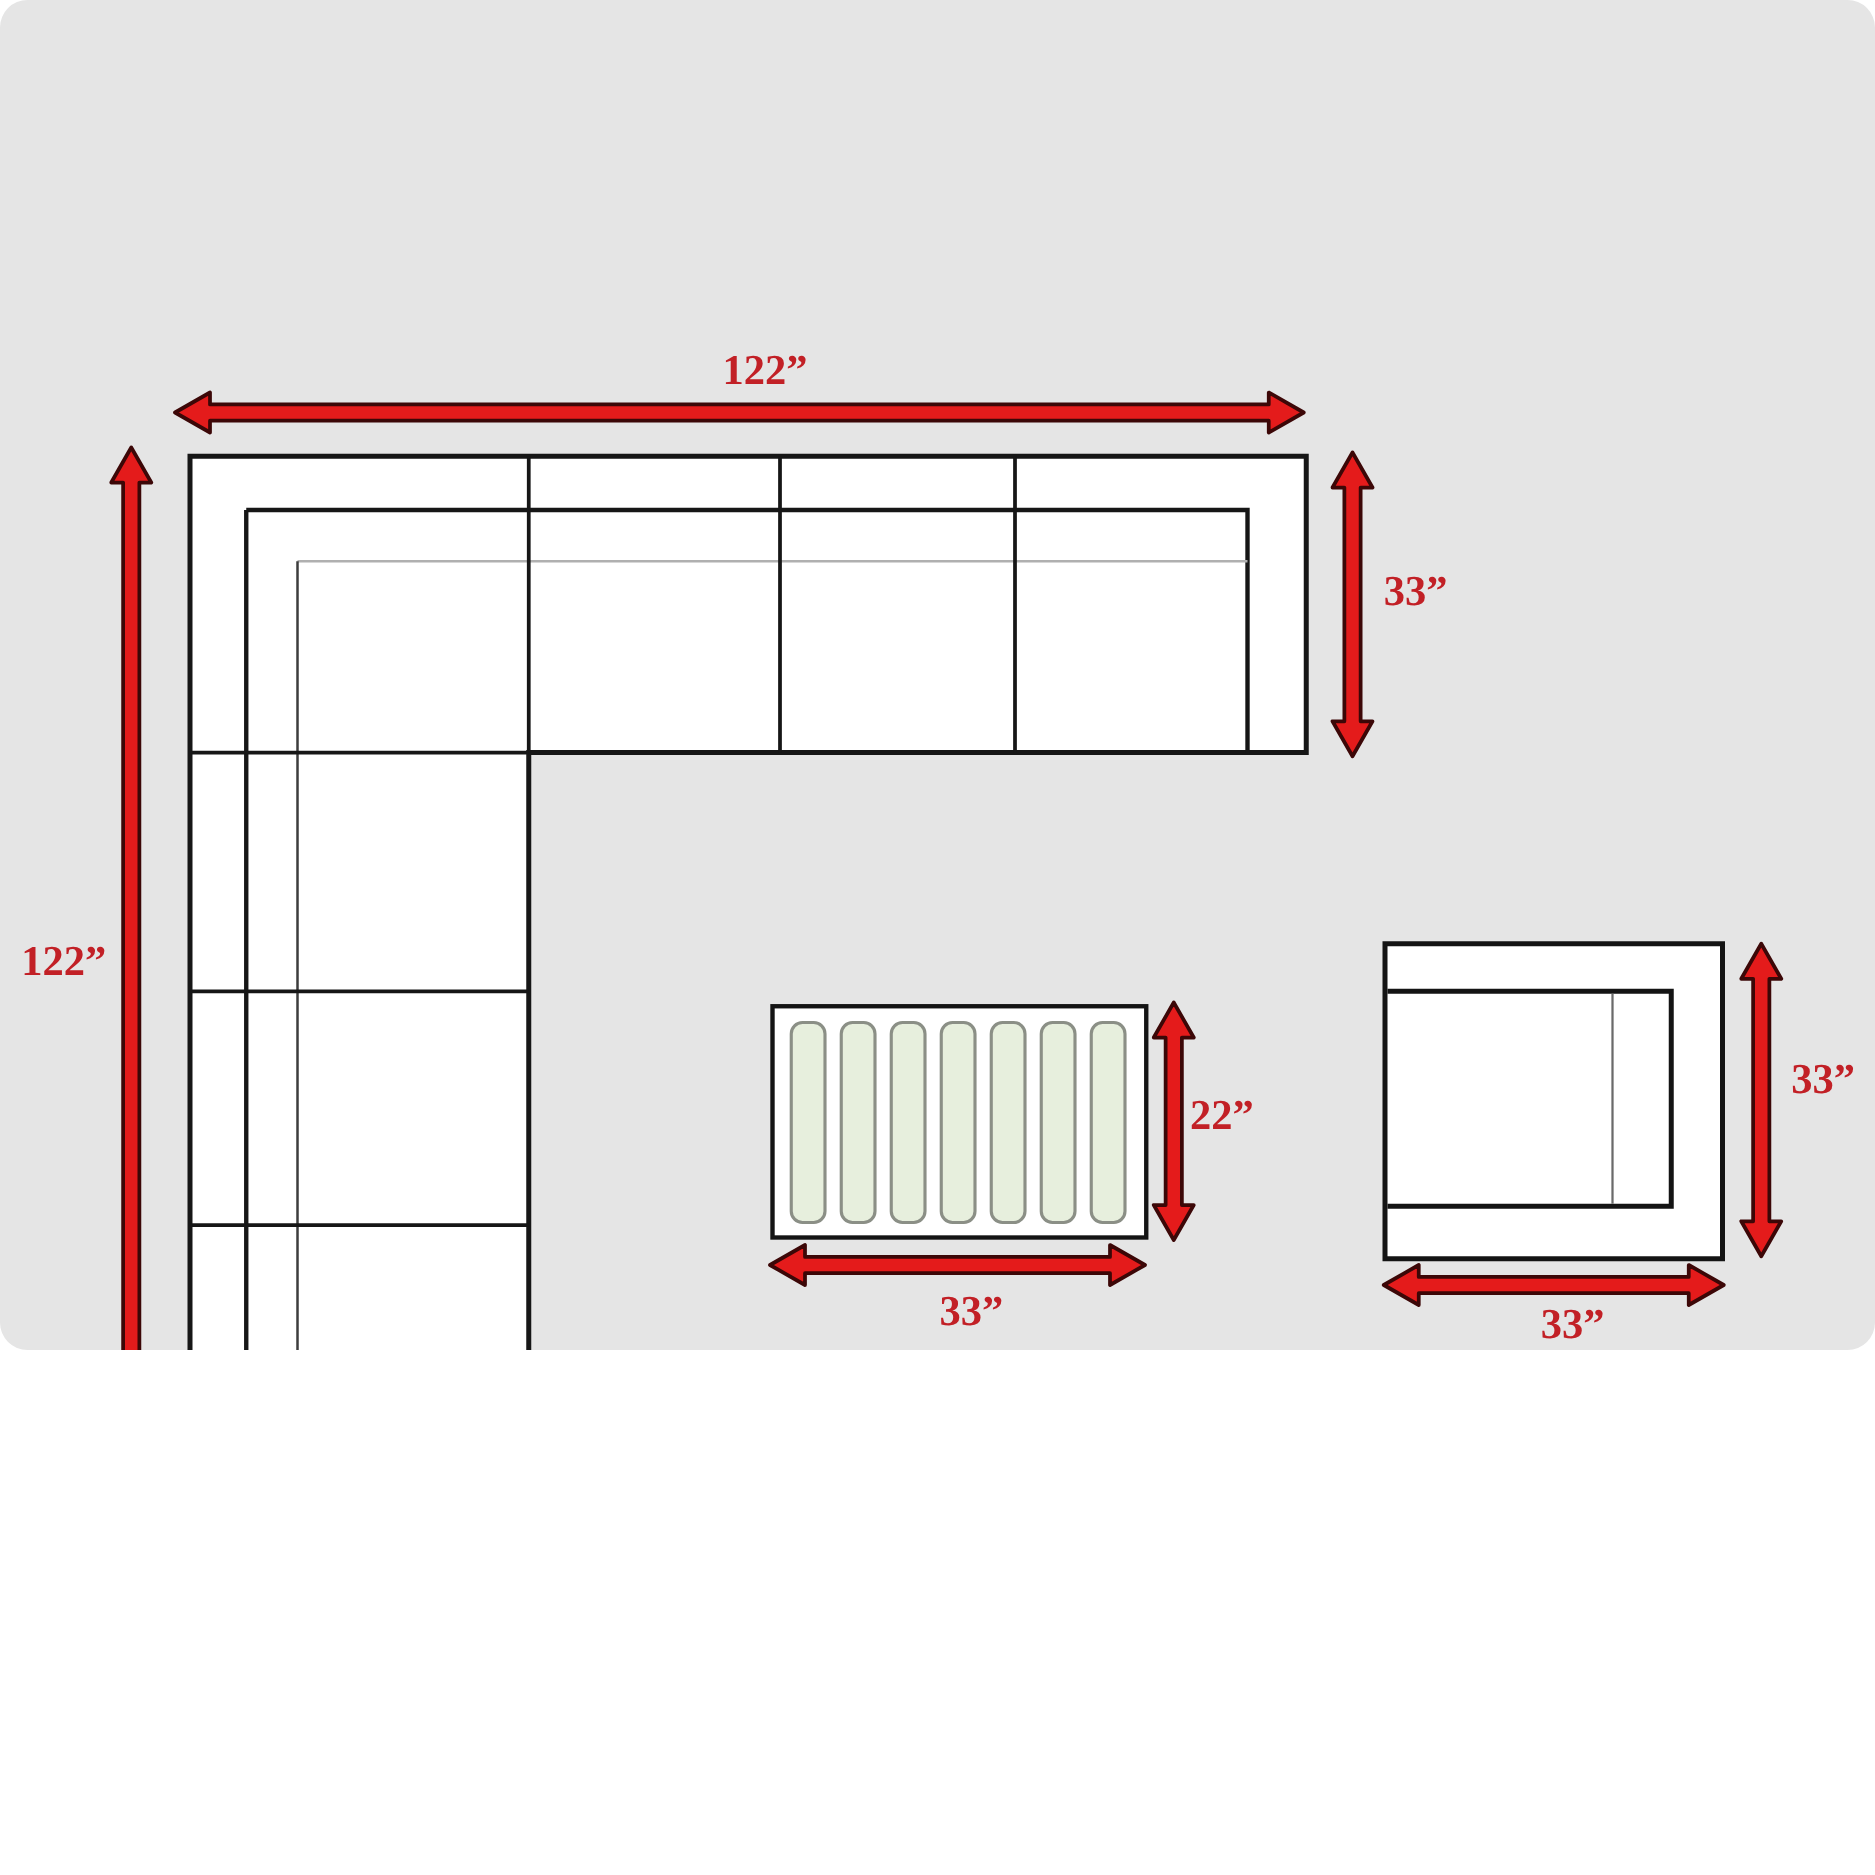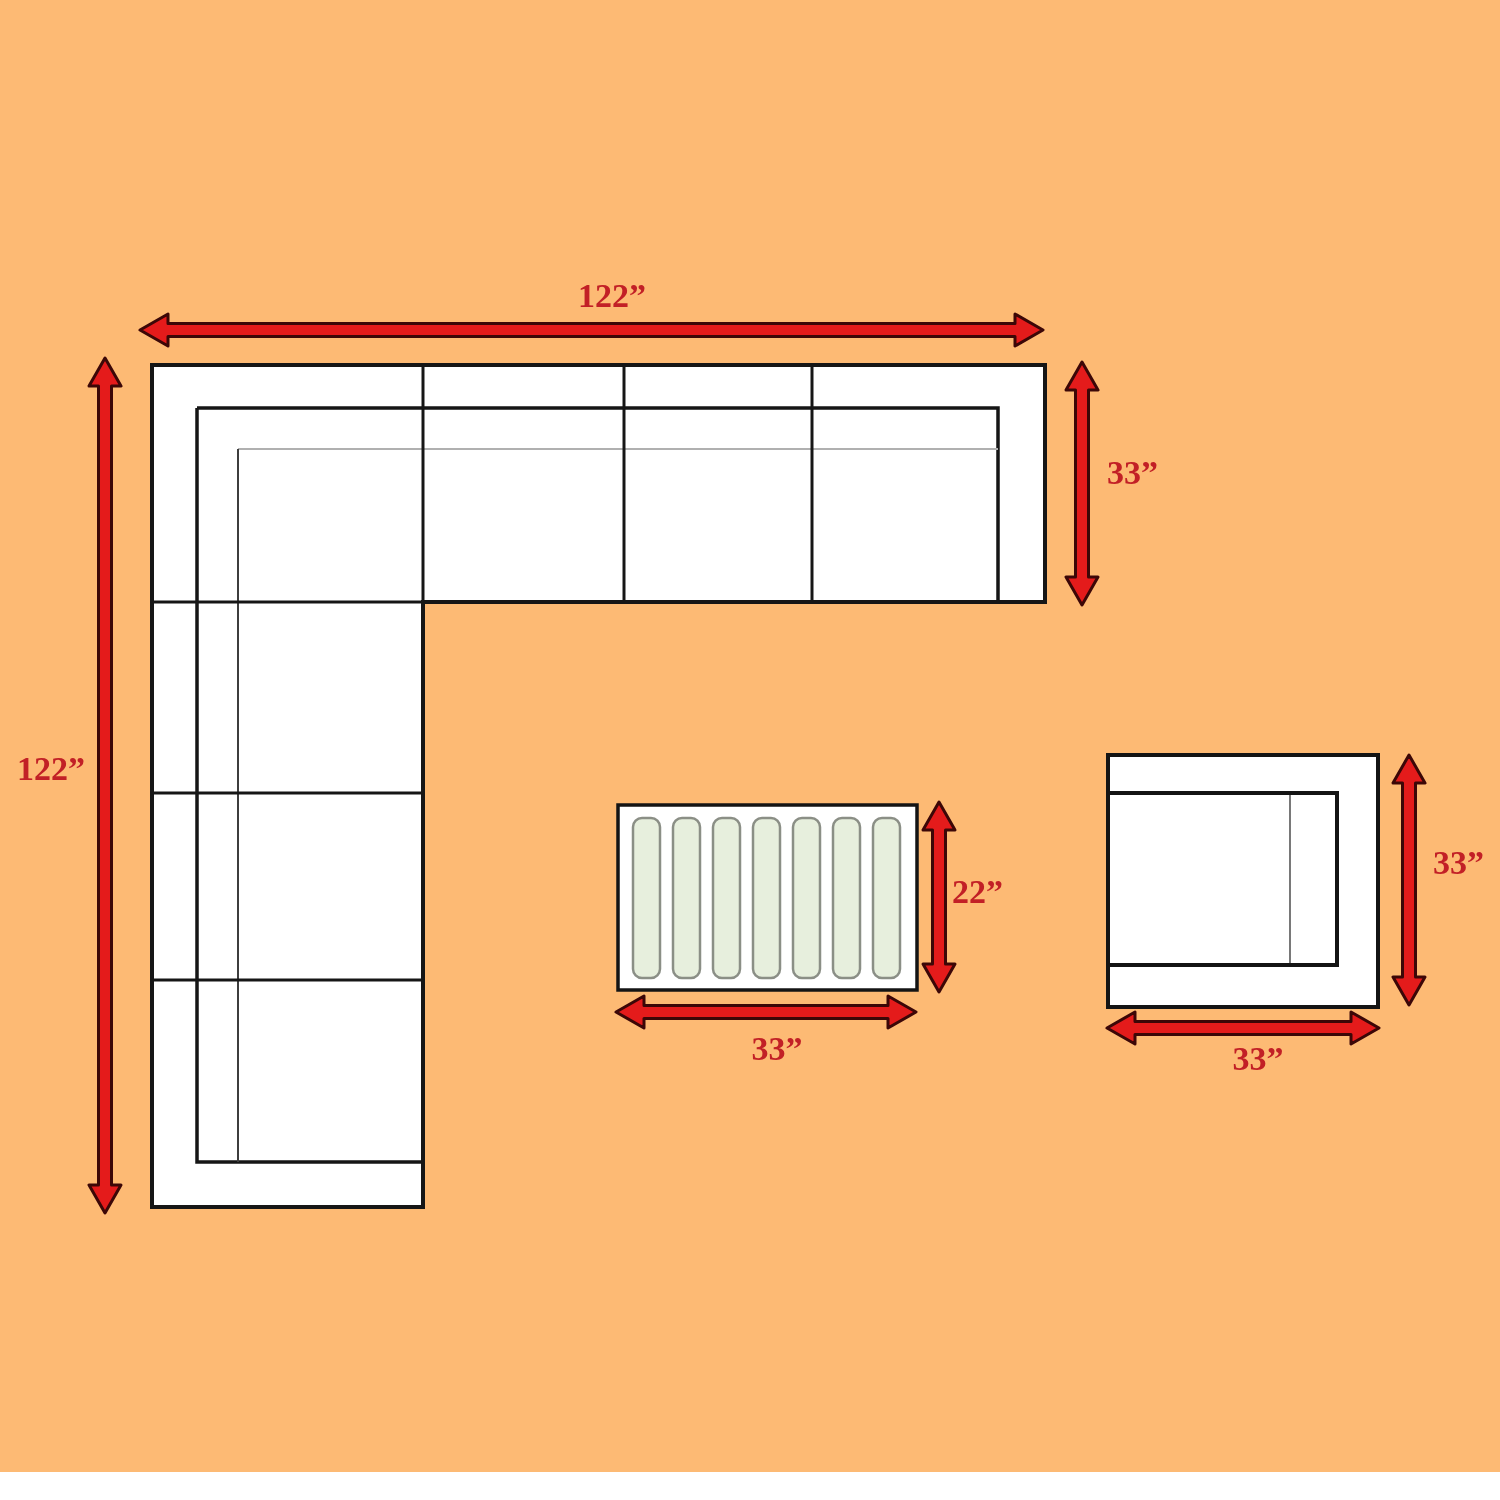--- a/index.html
+++ b/index.html
@@ -1,20 +1,21 @@
 <!DOCTYPE html>
 <html><head>
 <meta charset="utf-8">
 <style>
   html,body{margin:0;padding:0;background:#ffffff;}
   .canvas{
     position:relative;
-    width:1500px;height:1472px;
-    background:#fdba74;
+    width:1500px;height:1080px;
+    background:#e5e5e5;
     font-family:"Liberation Serif","DejaVu Serif",serif;
+    border-radius:22px;
   }
   svg{display:block;}
   .outline{fill:#ffffff;stroke:#161616;stroke-width:4;}
   .rail{fill:none;stroke:#161616;stroke-width:3.5;}
   .divider{stroke:#161616;stroke-width:3;}
   .cushion-h{stroke:#b0b0b0;stroke-width:2;}
   .cushion-v{stroke:#3d3d3d;stroke-width:2;}
   .table-outline{fill:#ffffff;stroke:#141414;stroke-width:3.5;}
   .slat{stroke:#8b8f86;stroke-width:2.5;}
   .chair-outline{fill:#ffffff;stroke:#141414;stroke-width:4;}

